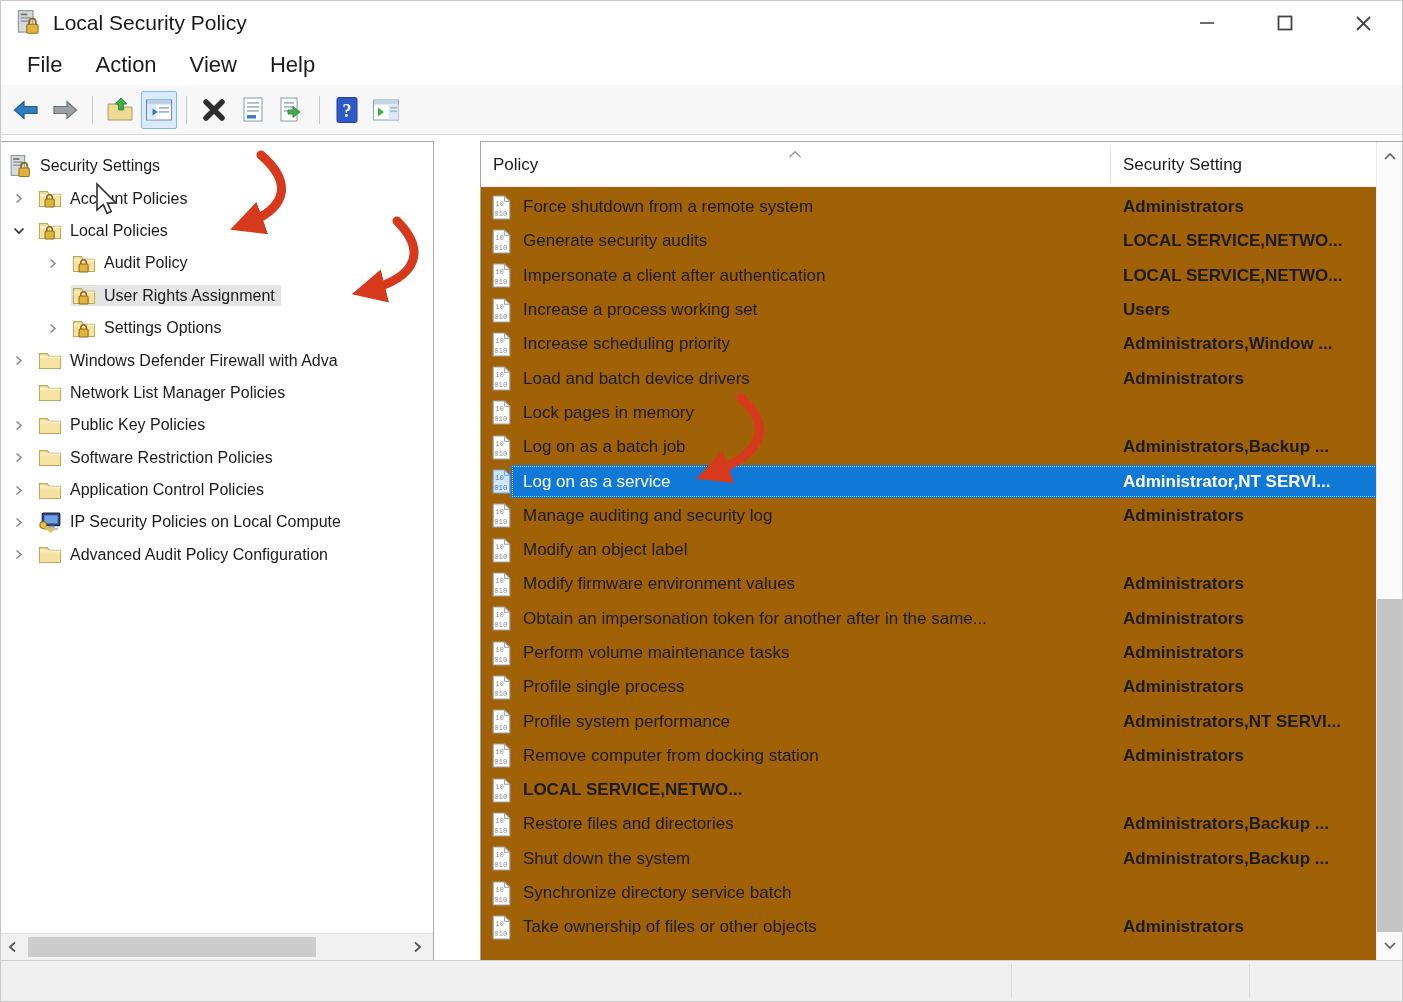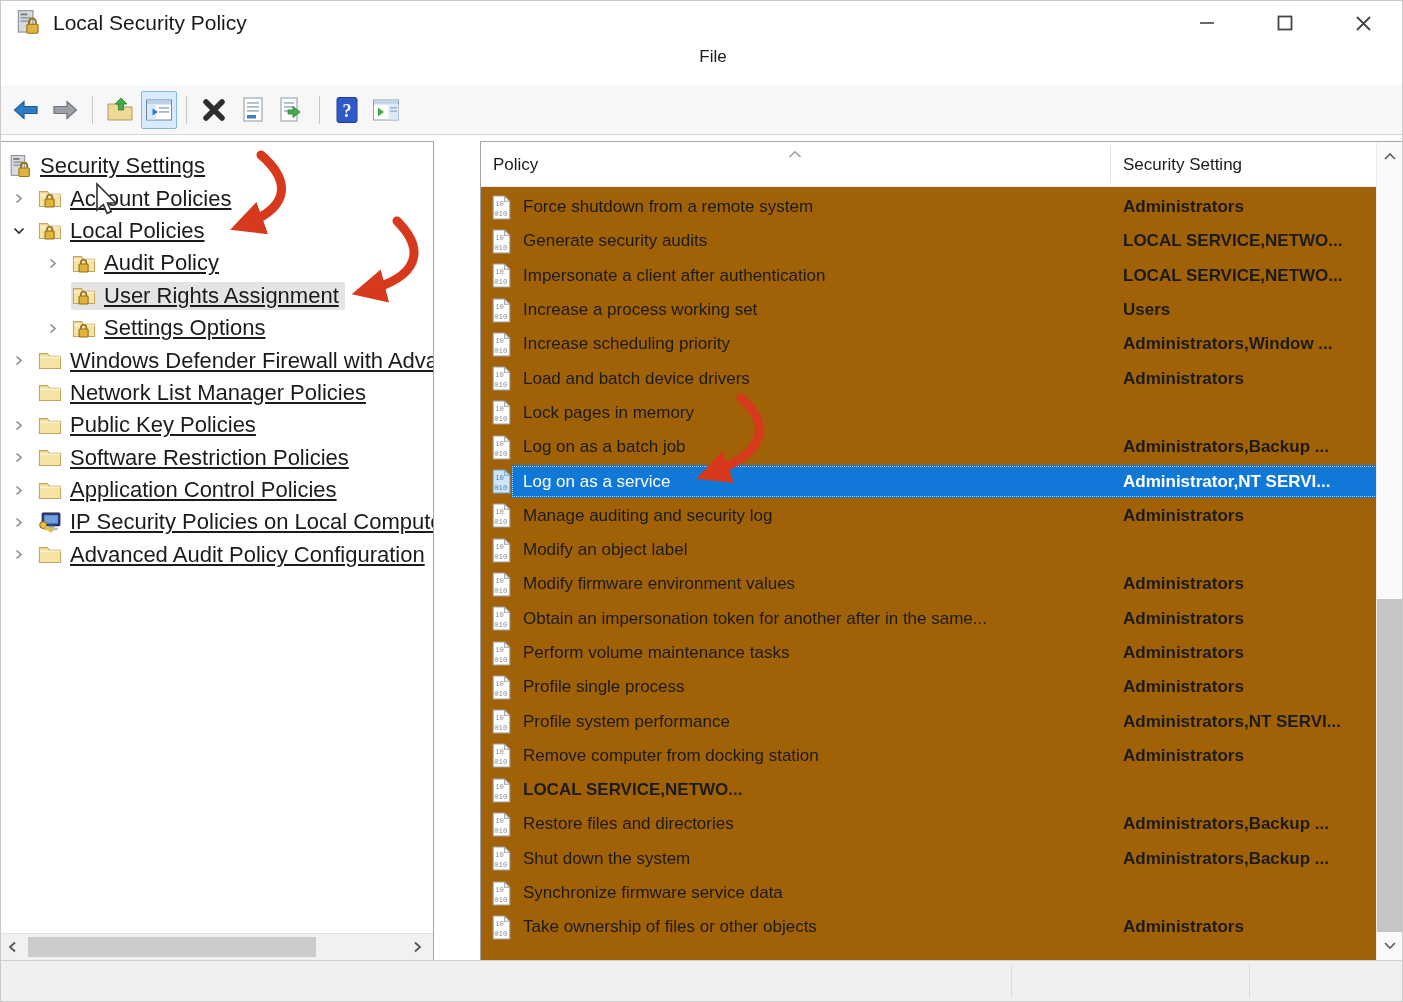--- a/index.html
+++ b/index.html
@@ -5,39 +5,39 @@
   html,body{margin:0;padding:0;background:#e8e8e8;}
   .window{position:relative;width:1403px;height:1002px;background:#fff;overflow:hidden;
     font-family:"Liberation Sans",sans-serif;color:#1b1b1b;border:1px solid #c9c9c9;box-sizing:border-box;}
   
   .titlebar{position:absolute;top:0;left:0;right:0;height:44px;background:#fff;}
   .app-icon{position:absolute;left:14px;top:8px;}
   .title{position:absolute;left:52px;top:0;line-height:44px;font-size:21px;color:#191919;white-space:nowrap;}
   .win-controls{position:absolute;right:0;top:0;height:44px;display:flex;}
   .wbtn{width:78px;height:44px;display:flex;align-items:center;justify-content:center;background:transparent;border:none;padding:0;cursor:default;}
   
-  .menubar{position:absolute;top:44px;left:0;right:0;height:40px;display:flex;align-items:center;padding-left:23px;gap:27px;background:#fff;font-size:17px;flex-direction:column;}
+  .menubar{position:absolute;top:44px;left:0;right:0;height:40px;display:flex;align-items:center;padding-left:23px;gap:27px;background:#fff;font-size:22px;}
   .menuitem{padding:2px 3px;}
   
   .toolbar{position:absolute;top:84px;left:0;right:0;height:49px;background:#f7f7f7;border-bottom:1px solid #d4d4d4;display:flex;align-items:center;padding-left:7px;gap:3px;}
   .tbtn{width:36px;height:38px;display:flex;align-items:center;justify-content:center;border:1px solid transparent;border-radius:2px;background:transparent;padding:0;}
   .tbtn.active{background:#d9eafc;border-color:#84b6e8;}
   .tsep{width:1px;height:28px;background:#c6c6c6;margin:0 6px;}
   
   .tree-pane{position:absolute;top:140px;left:0;width:433px;bottom:40px;background:#fff;border:1px solid #a5a5a5;border-left:none;box-sizing:border-box;overflow:hidden;}
   .list-pane{position:absolute;top:140px;left:443px;right:0;bottom:40px;background:#a16207;border:1px solid #a5a5a5;border-right:none;box-sizing:border-box;overflow:hidden;margin-left:36px;}
   
   .tree{position:absolute;top:8px;left:0;right:0;}
   .trow{height:32.4px;display:flex;align-items:center;white-space:nowrap;}
   .lvl0{padding-left:6px;}.lvl1{padding-left:12px;}.lvl2{padding-left:46px;}
   .chev{width:24px;flex:0 0 24px;display:flex;align-items:center;justify-content:flex-start;}
   .twrap{display:flex;align-items:center;padding:1px 6px 1px 1px;border-radius:1px;}
   .twrap.tsel{background:#e4e4e4;}
   .ticon{width:28px;flex:0 0 28px;display:flex;align-items:center;}
-  .tlabel{font-size:22px;padding-left:4px;text-decoration:underline;}
+  .tlabel{font-size:16px;padding-left:4px;}
   
   .list-header{position:absolute;top:0;left:0;right:25px;height:44px;border-bottom:1px solid #ededed;background:#fff;font-size:17px;}
   .hdr-policy{position:absolute;left:12px;top:13px;}
   .hdr-setting{position:absolute;left:642px;top:13px;}
   .sort-caret{position:absolute;left:306px;top:2px;}
   .col-divider{position:absolute;left:629px;top:4px;width:1px;height:37px;background:#e2e2e2;}
   .rows{position:absolute;top:48px;left:0;right:25px;bottom:0;overflow:hidden;}
   .lrow{position:relative;height:34.3px;display:flex;align-items:center;padding-left:10px;width:909px;box-sizing:border-box;font-size:17px;}
   .licon{width:22px;flex:0 0 22px;margin-right:10px;display:flex;align-items:center;position:relative;z-index:1;}
   .pol{flex:0 0 600px;white-space:nowrap;overflow:hidden;position:relative;z-index:1;}
@@ -659,21 +659,21 @@
         </div>
         <div class="lrow">
           <span class="licon">
             <svg width="21" height="25" viewBox="0 0 20 24">
               <path d="M2 1 h11 l5 5 v17 h-16 z" fill="#fdfdfd" stroke="#9aa0a8"></path>
               <path d="M13 1 v5 h5" fill="none" stroke="#9aa0a8"></path>
               <text x="4" y="11" font-size="7" font-family="Liberation Mono, monospace" fill="#8b919a">10</text>
               <text x="3" y="20" font-size="7" font-family="Liberation Mono, monospace" fill="#8b919a">010</text>
             </svg>
           </span>
-          <span class="pol">Synchronize firmware service data</span>
+          <span class="pol">Synchronize directory service batch</span>
           <span class="set"></span>
         </div>
         <div class="lrow">
           <span class="licon">
             <svg width="21" height="25" viewBox="0 0 20 24">
               <path d="M2 1 h11 l5 5 v17 h-16 z" fill="#fdfdfd" stroke="#9aa0a8"></path>
               <path d="M13 1 v5 h5" fill="none" stroke="#9aa0a8"></path>
               <text x="4" y="11" font-size="7" font-family="Liberation Mono, monospace" fill="#8b919a">10</text>
               <text x="3" y="20" font-size="7" font-family="Liberation Mono, monospace" fill="#8b919a">010</text>
             </svg>

